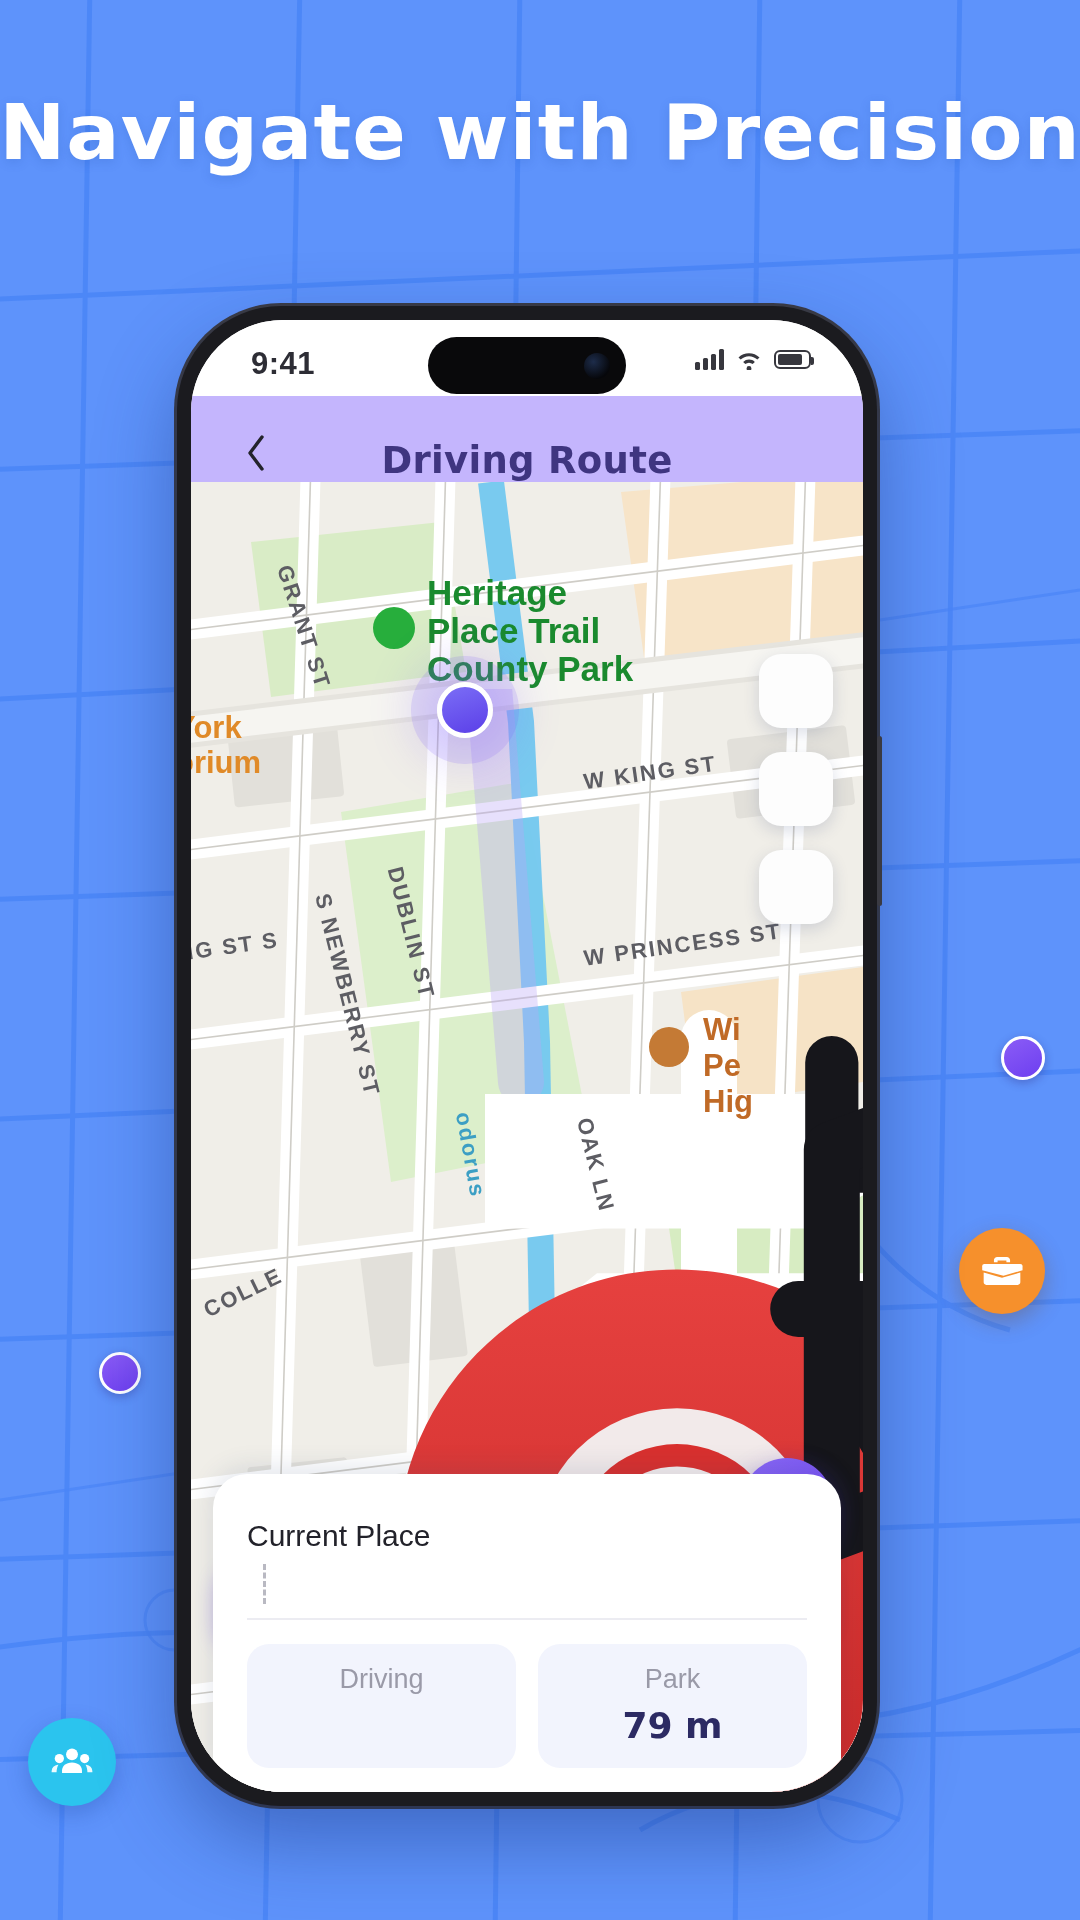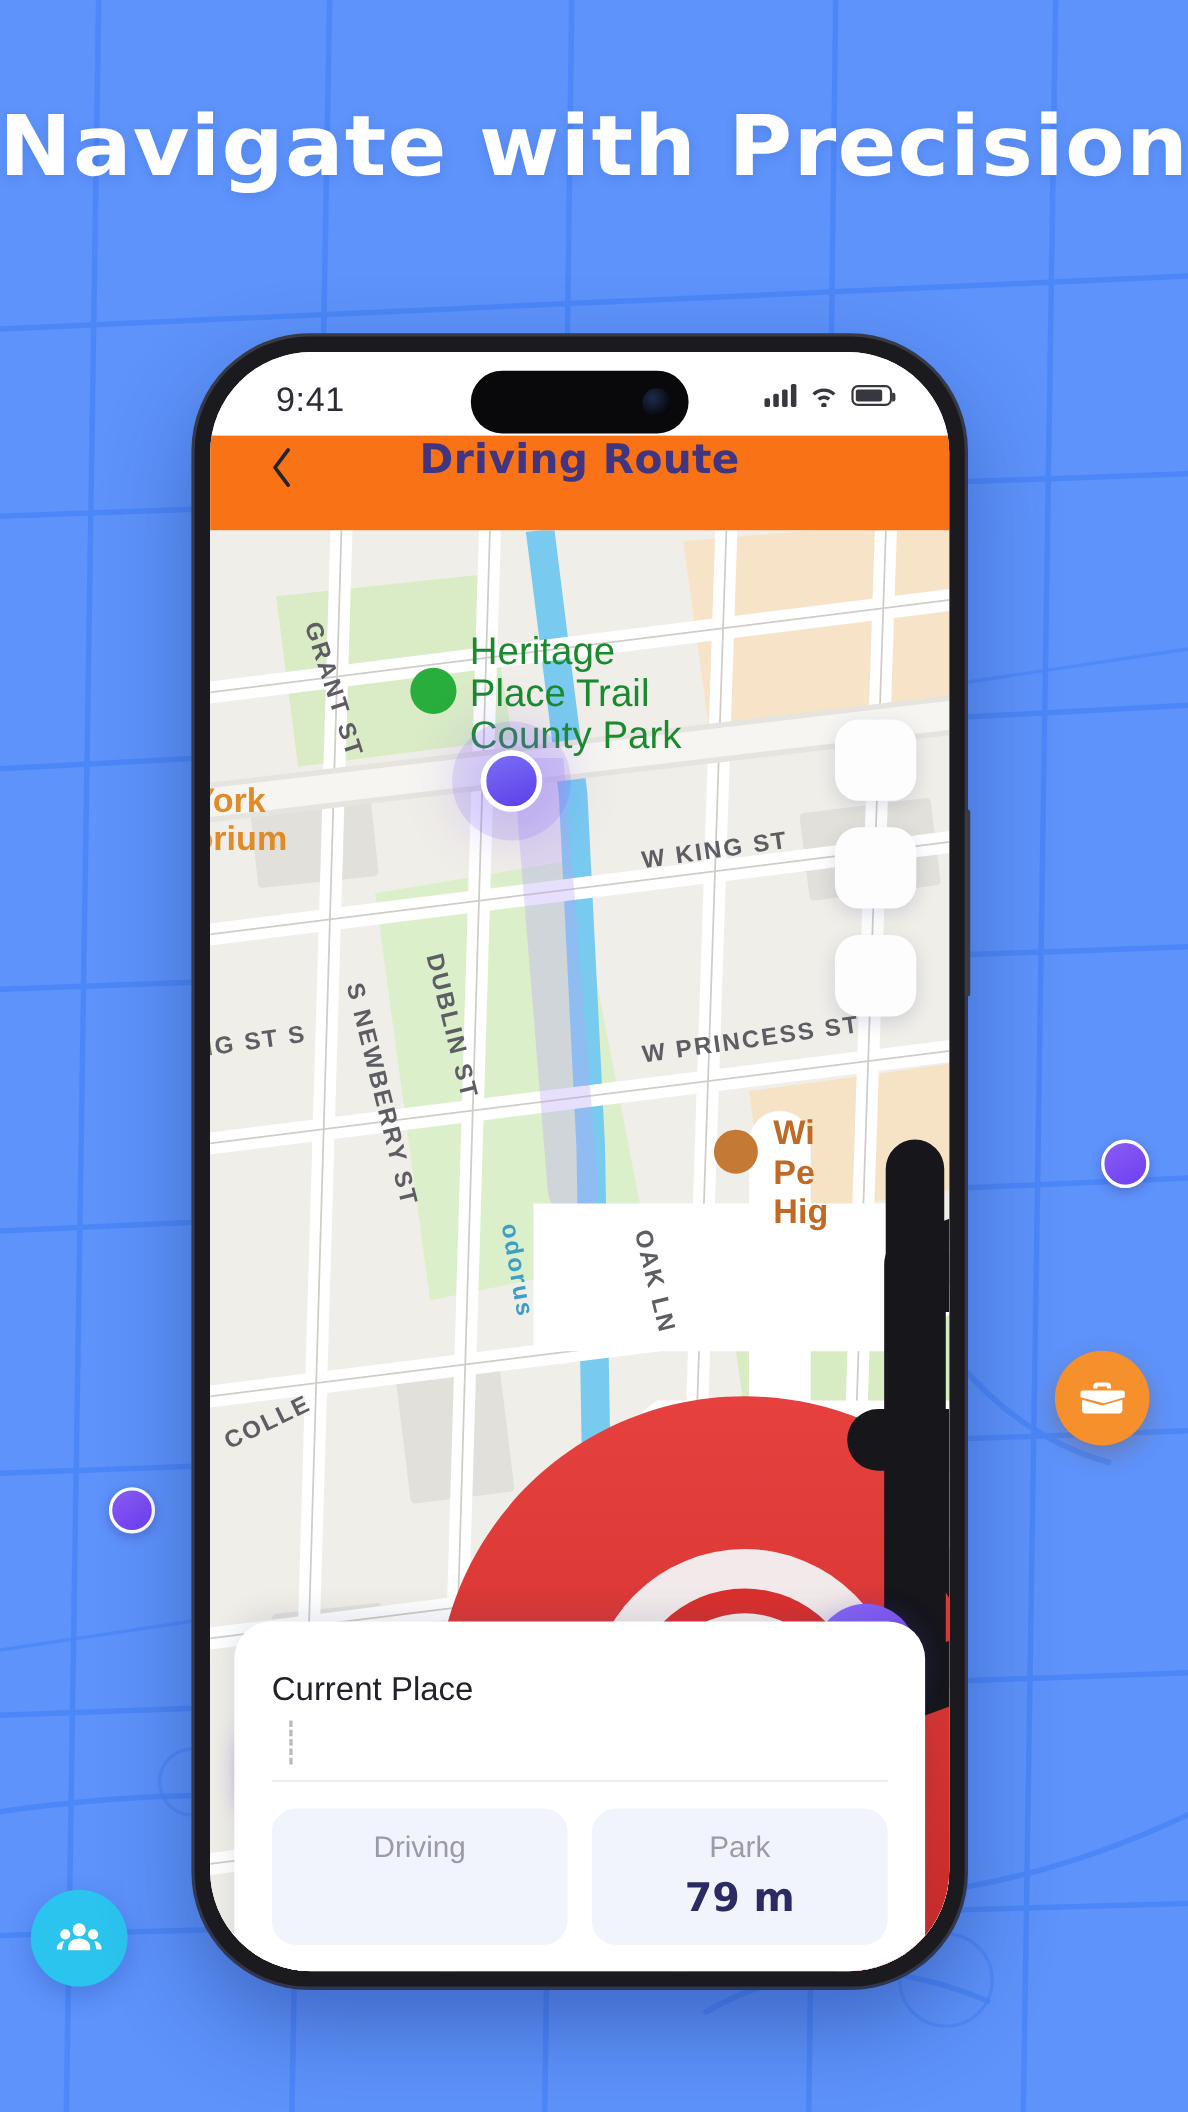--- a/index.html
+++ b/index.html
@@ -63,21 +63,21 @@
     background:#ffffff;
   }
 
   
   .statusbar {
     position:relative; height:76px; background:#fff;
     display:flex; align-items:center; z-index:4;
   }
   .status-time {
     position:absolute; left:60px; top:26px;
-    font-size:31px; font-weight:400; color:#2d2d35;
+    font-size:31px; font-weight:700; color:#2d2d35;
     letter-spacing:.5px;
   }
   .island {
     position:absolute; left:50%; transform:translateX(-50%); top:17px;
     width:198px; height:57px; border-radius:30px; background:#09090b;
     display:flex; align-items:center; justify-content:flex-end;
     padding-right:16px;
   }
   .island-lens { width:26px; height:26px; border-radius:50%;
                  background:radial-gradient(circle at 36% 34%,#1d2c4a,#06070b 72%); }
@@ -90,43 +90,43 @@
   .bars i:nth-child(1){height:8px}.bars i:nth-child(2){height:12px}
   .bars i:nth-child(3){height:16px}.bars i:nth-child(4){height:21px}
   .batt { width:37px; height:19px; border:2.6px solid #37373e; border-radius:6px;
           position:relative; padding:2px; }
   .batt span { display:block; height:100%; width:82%; background:#37373e; border-radius:2px; }
   .batt::after{ content:""; position:absolute; right:-5px; top:5px;
                 width:3px; height:8px; background:#37373e; border-radius:0 2px 2px 0; }
 
   
   .navbar {
-    position:relative; height:86px; background:#f97316;
-    display:flex; align-items:flex-start; z-index:4;
+    position:relative; height:86px; background:#c4b5fd;
+    display:flex; align-items:flex-end; z-index:4;
   }
   .back-btn {
     position:absolute; left:36px; width:58px; height:58px;
     display:flex; align-items:center; justify-content:center;
     cursor:pointer;
   }
   .nav-title {
     width:100%; text-align:center;
     font-family:"DejaVu Sans", sans-serif;
     font-size:37px; font-weight:700; color:#3f3580; letter-spacing:.3px;
   }
 
   
   .map {
     position:absolute; left:0; top:162px;
     width:672px; height:1310px;
     background:#eceae4; overflow:hidden;
   }
   .map svg { position:absolute; inset:0; width:672px; height:1310px; }
 
-  .map-label { position:absolute; font-weight:400; pointer-events:none;
+  .map-label { position:absolute; font-weight:700; pointer-events:none;
                white-space:nowrap; }
   .lbl-park { left:236px; top:92px; color:#1a8a2e; font-size:35px;
               line-height:38px; text-align:left; }
   .poi-mark { position:absolute; left:182px; top:125px; width:42px; height:42px;
               border-radius:50%; background:#27ae3c; display:flex;
               align-items:center; justify-content:center; }
   .lbl-york  { left:-16px; top:228px; color:#e08a28; font-size:31px;
                line-height:35px; font-weight:700; }
   .lbl-wi    { left:512px; top:530px; color:#c06a26; font-size:31px;
                line-height:36px; font-weight:700; }

